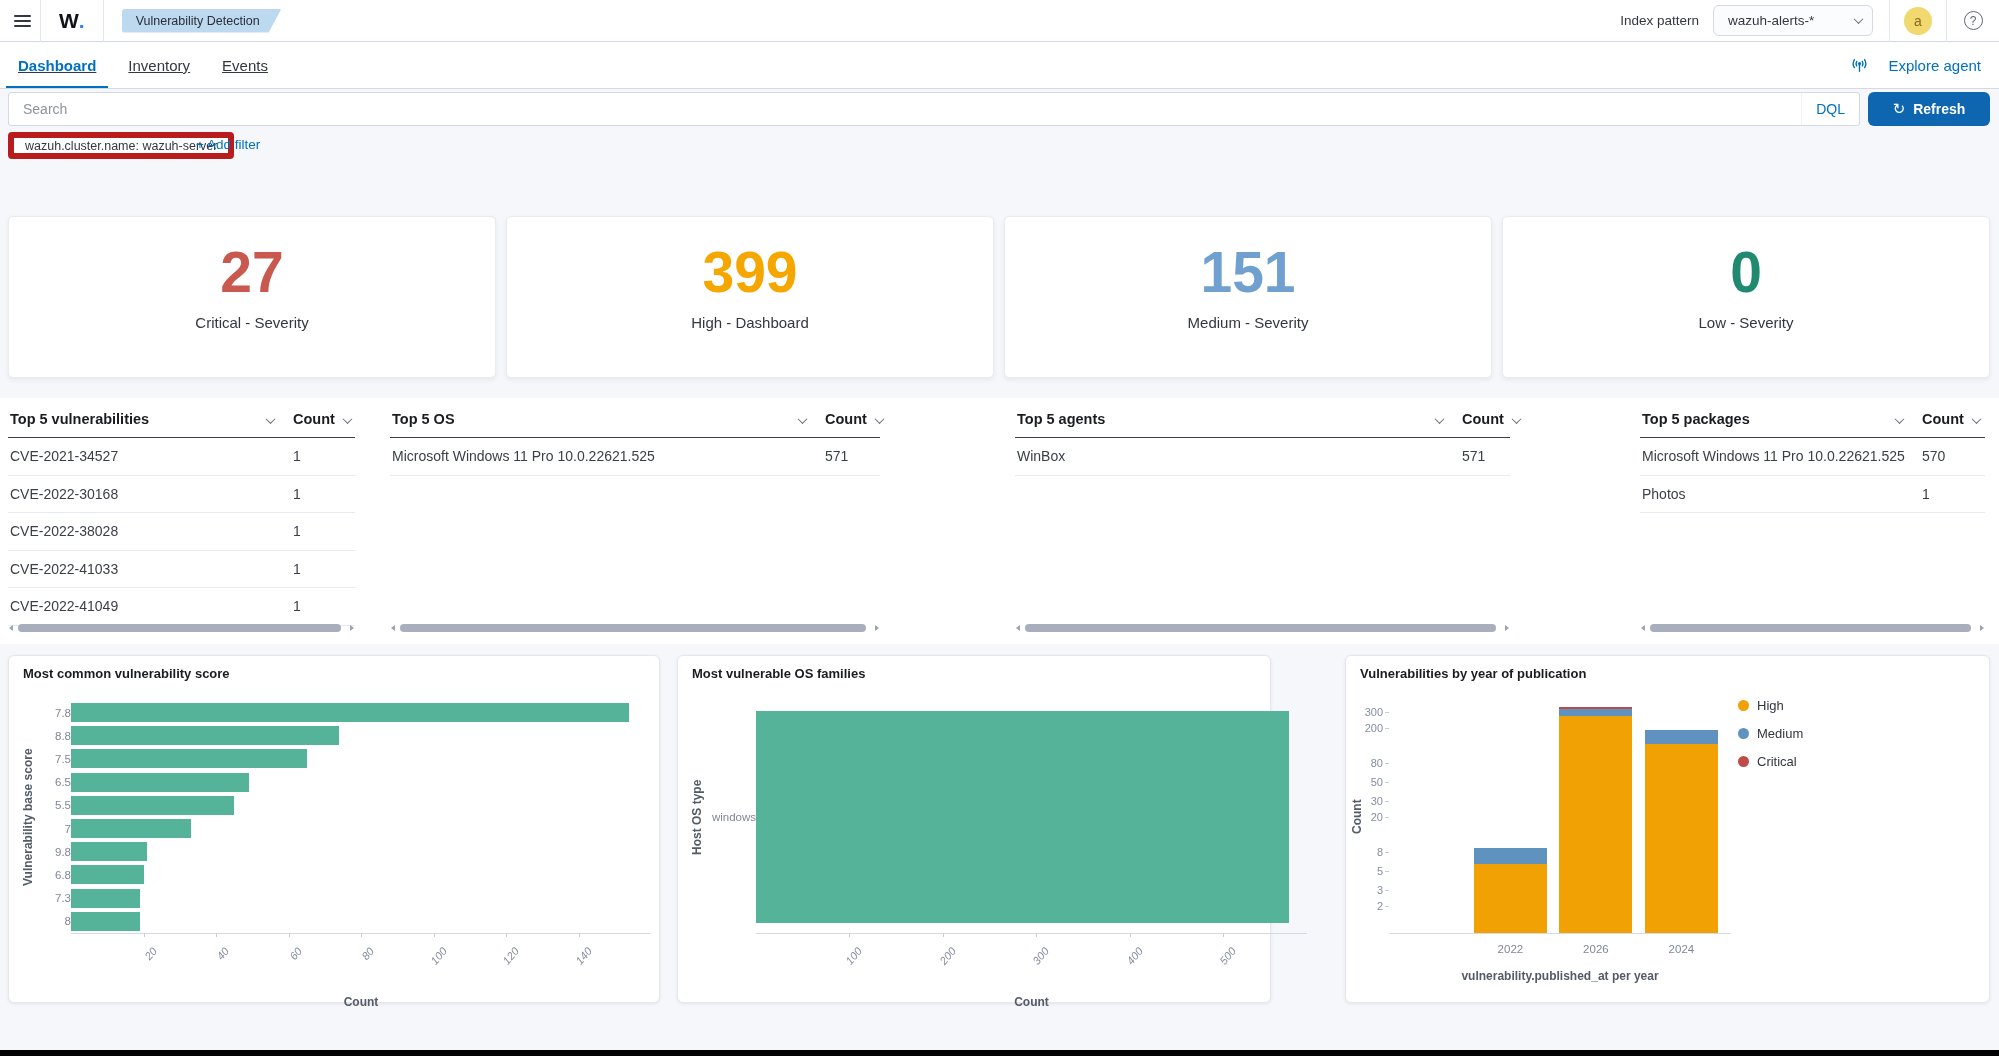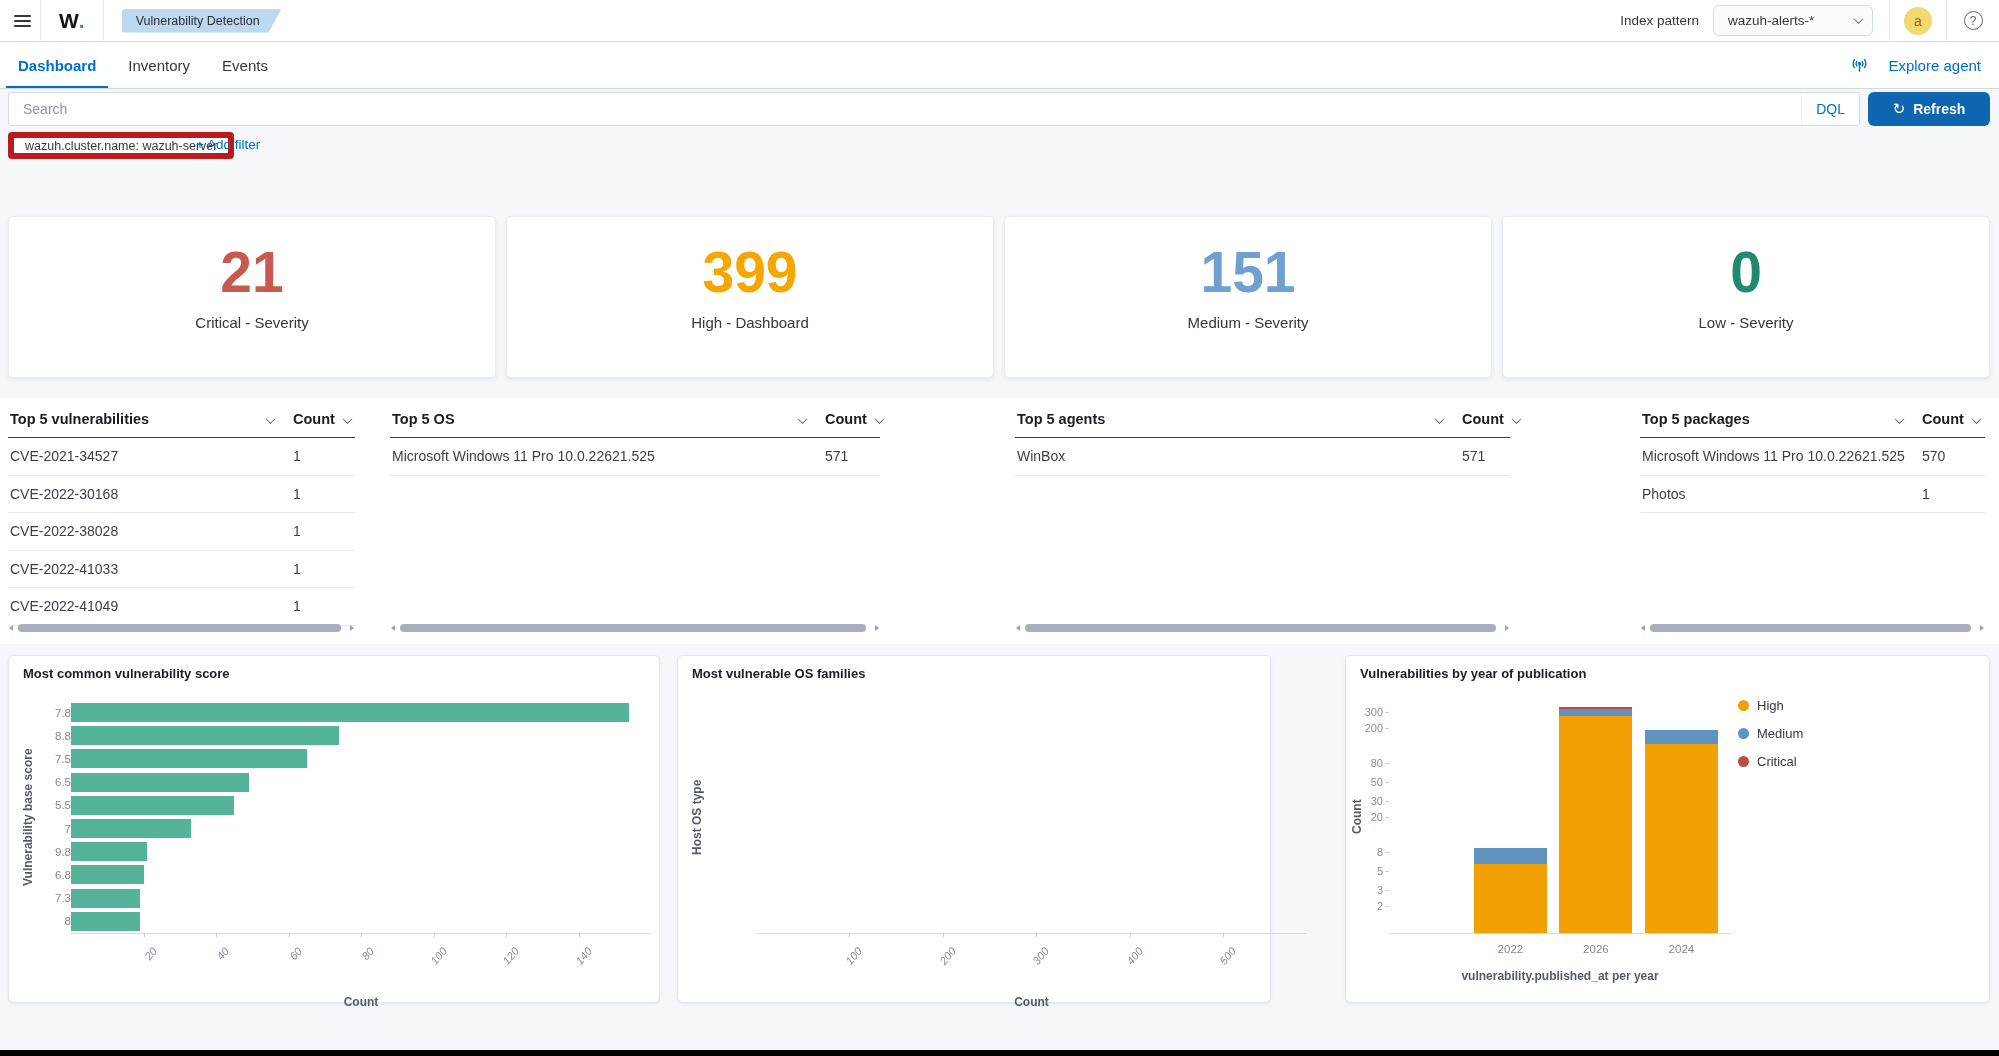--- a/index.html
+++ b/index.html
@@ -28,21 +28,21 @@
   .avatar-wrap { width:56px; display:flex; justify-content:center; }
   .avatar { width:28px; height:28px; border-radius:50%; background:#F1D86F; color:#8A6A1B; font-size:14px;
             display:flex; align-items:center; justify-content:center; cursor:pointer; }
   .help-wrap { width:52px; display:flex; justify-content:center; }
   .help { width:19px; height:19px; border-radius:50%; border:1.6px solid #5F6672; color:#5F6672;
           font-size:12px; display:flex; align-items:center; justify-content:center; cursor:pointer; }
 
   
   .tabbar { position:absolute; top:42px; left:0; width:100%; height:47px; background:#fff;
             border-bottom:1px solid #D3DAE6; display:flex; align-items:center; }
-  .tabs { display:flex; gap:8px; padding-left:6px; height:100%; }
+  .tabs { display:flex; gap:8px; padding-left:6px; height:100%;text-decoration:underline; }
   .tab { font-size:15px; color:#343741; padding:0 12px; display:flex; align-items:center; cursor:pointer; }
   .tab.active { color:#0071C2; font-weight:600; box-shadow:inset 0 -2px 0 #0071C2; }
   .explore { margin-left:auto; margin-right:18px; display:flex; align-items:center; gap:20px;
              color:#0071C2; font-size:15px; cursor:pointer; }
 
   
   .searchbox { position:absolute; top:92px; left:8px; width:1852px; height:34px; background:#fff;
                border:1px solid #D3DAE6; border-radius:3px; display:flex; align-items:center; }
   .searchbox input { flex:1; border:0; outline:0; background:transparent; font-size:14px;
                      font-family:"Liberation Sans",sans-serif; color:#343741; padding:0 14px; }
@@ -162,21 +162,21 @@
   </div>
   <div class="refresh-btn">
     <span class="refresh-ic">↻</span>
     <span>Refresh</span>
   </div>
   <div class="filter-chip">wazuh.cluster.name: wazuh-server</div>
   <div class="add-filter">+ Add filter</div>
 
   <section id="cards">
       <div class="sev-card" style="left: 8px;">
-        <div class="sev-num" style="color: rgb(201, 88, 79);">21</div>
+        <div class="sev-num" style="color: rgb(201, 88, 79);">27</div>
         <div class="sev-label">Critical - Severity</div>
       </div>
       <div class="sev-card" style="left: 506px;">
         <div class="sev-num" style="color: rgb(245, 167, 0);">399</div>
         <div class="sev-label">High - Dashboard</div>
       </div>
       <div class="sev-card" style="left: 1004px;">
         <div class="sev-num" style="color: rgb(111, 160, 207);">151</div>
         <div class="sev-label">Medium - Severity</div>
       </div>
@@ -356,20 +356,28 @@
         <div class="xtl" style="left: 374.5px; top: 289px;">100</div>
         <div class="xtickmark" style="left: 497px; top: 277px;"></div>
         <div class="xtl" style="left: 447px; top: 289px;">120</div>
         <div class="xtickmark" style="left: 569.5px; top: 277px;"></div>
         <div class="xtl" style="left: 519.5px; top: 289px;">140</div>
         <div class="xaxis-title" style="left: 352px; top: 339px;">Count</div>
       </div>
       <div class="panel" style="left: 677px; width: 594px;">
         <div class="p-title">Most vulnerable OS families</div>
         <div class="vlab" style="left: 12px; top: 45px; height: 232px;">Host OS type</div>
+        <div style="position: absolute; left: 8px; top: 45px; width: 621px; height: 232px; display: flex; flex-direction: column;">
+          <div class="hrow" style="height: 232px;">
+            <div class="ycat" style="width: 70px;">windows</div>
+            <div class="track">
+              <div class="hbar" style="width: 96.7797%; background: rgb(84, 179, 153); height: 212px;"></div>
+            </div>
+          </div>
+        </div>
         <div class="axisline" style="left: 78px; top: 277px; width: 551px;"></div>
         <div class="xtickmark" style="left: 171.39px; top: 277px;"></div>
         <div class="xtl" style="left: 121.39px; top: 289px;">100</div>
         <div class="xtickmark" style="left: 264.78px; top: 277px;"></div>
         <div class="xtl" style="left: 214.78px; top: 289px;">200</div>
         <div class="xtickmark" style="left: 358.169px; top: 277px;"></div>
         <div class="xtl" style="left: 308.169px; top: 289px;">300</div>
         <div class="xtickmark" style="left: 451.559px; top: 277px;"></div>
         <div class="xtl" style="left: 401.559px; top: 289px;">400</div>
         <div class="xtickmark" style="left: 544.949px; top: 277px;"></div>

